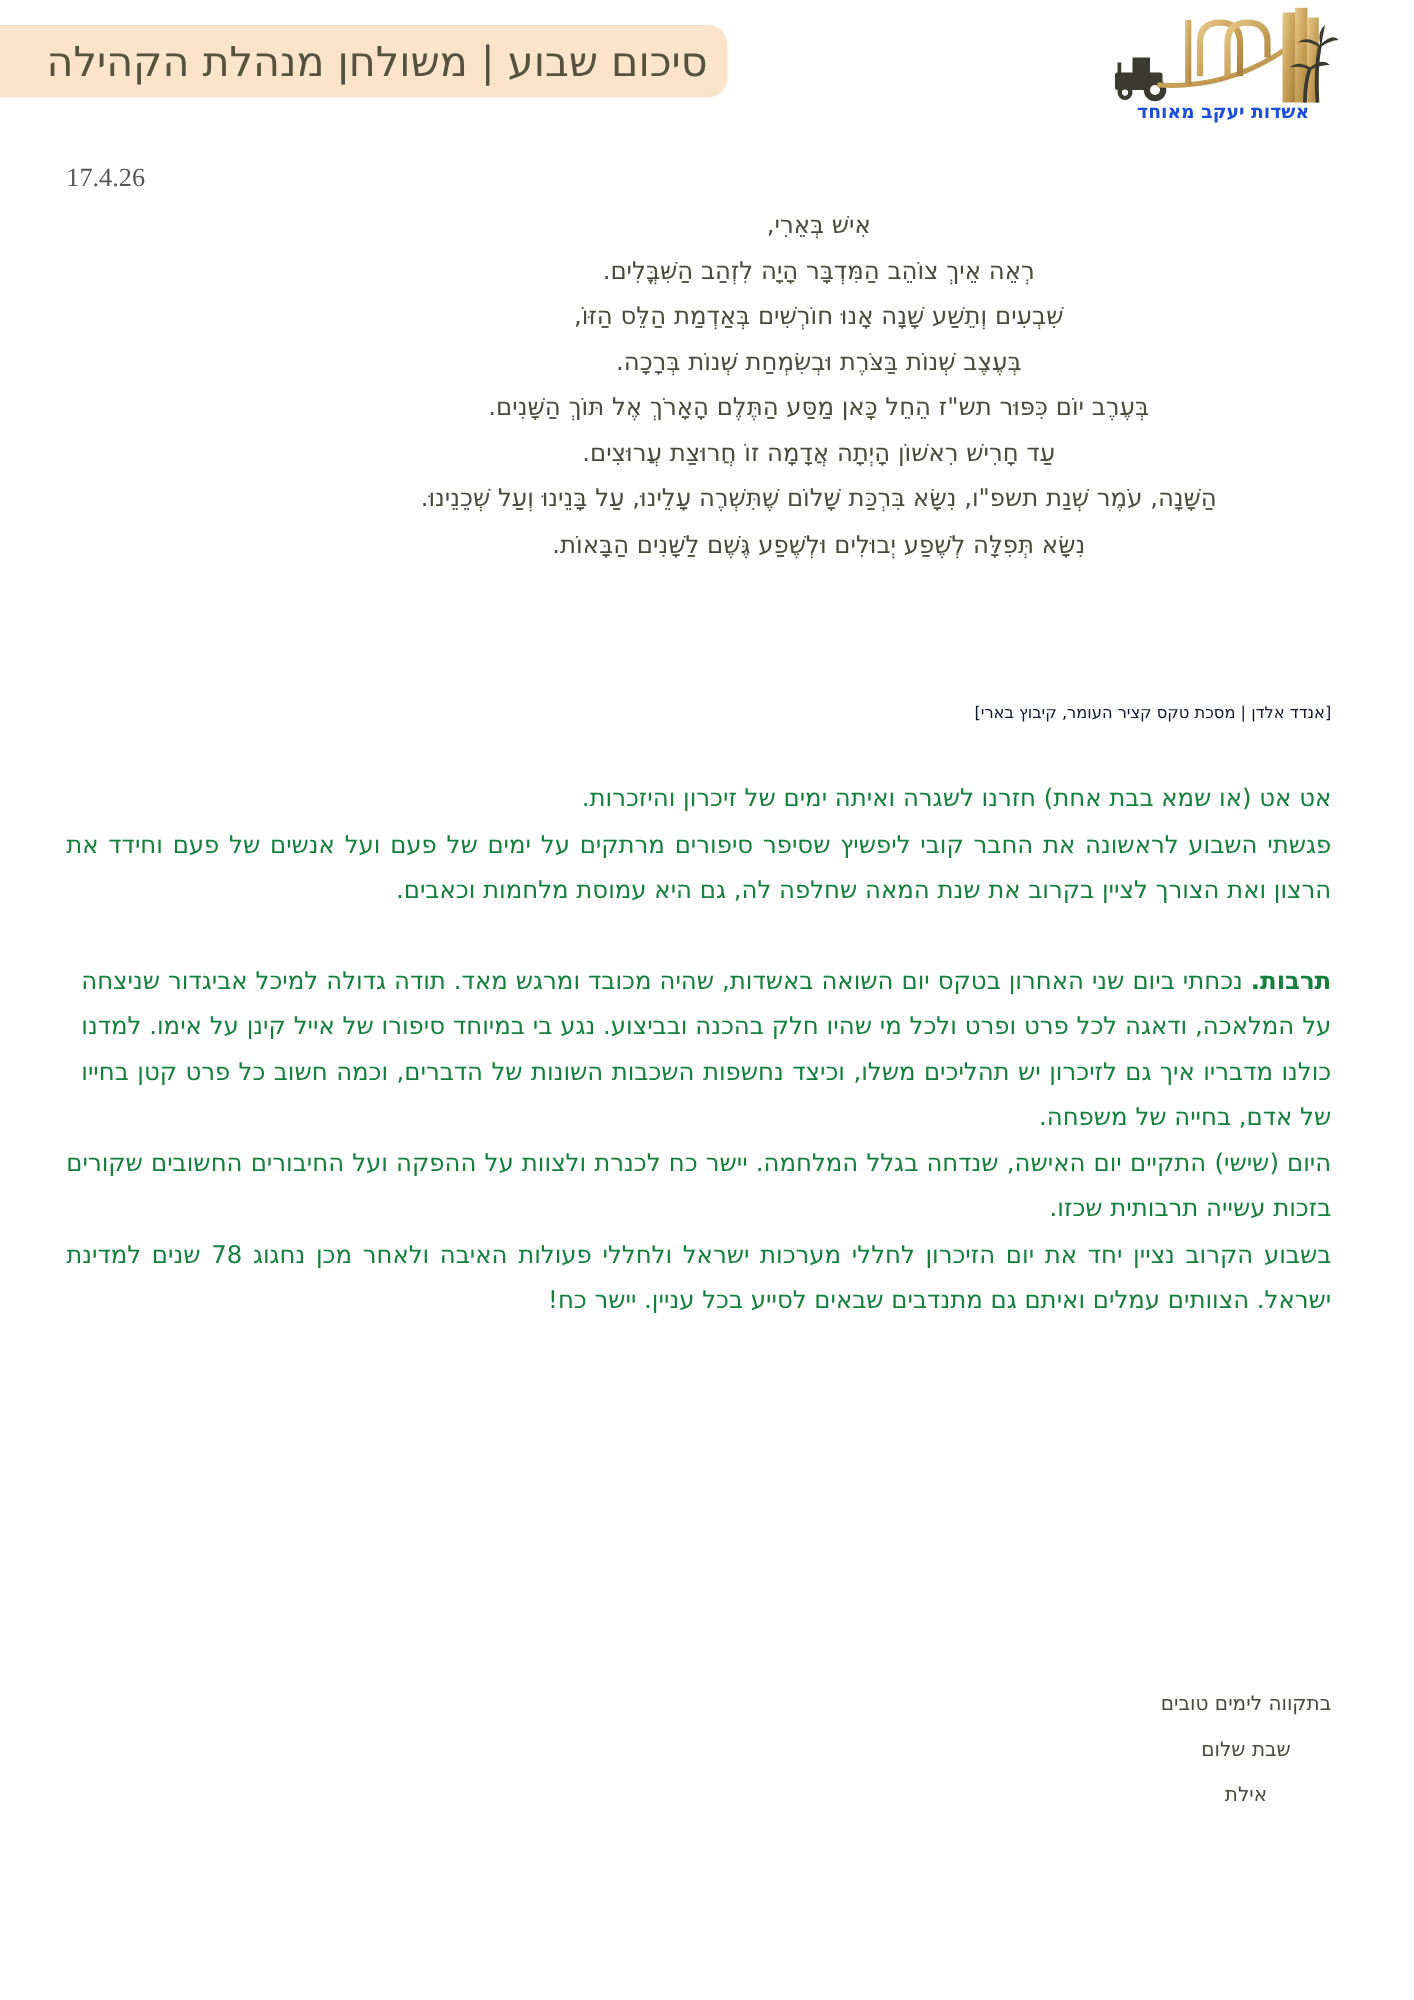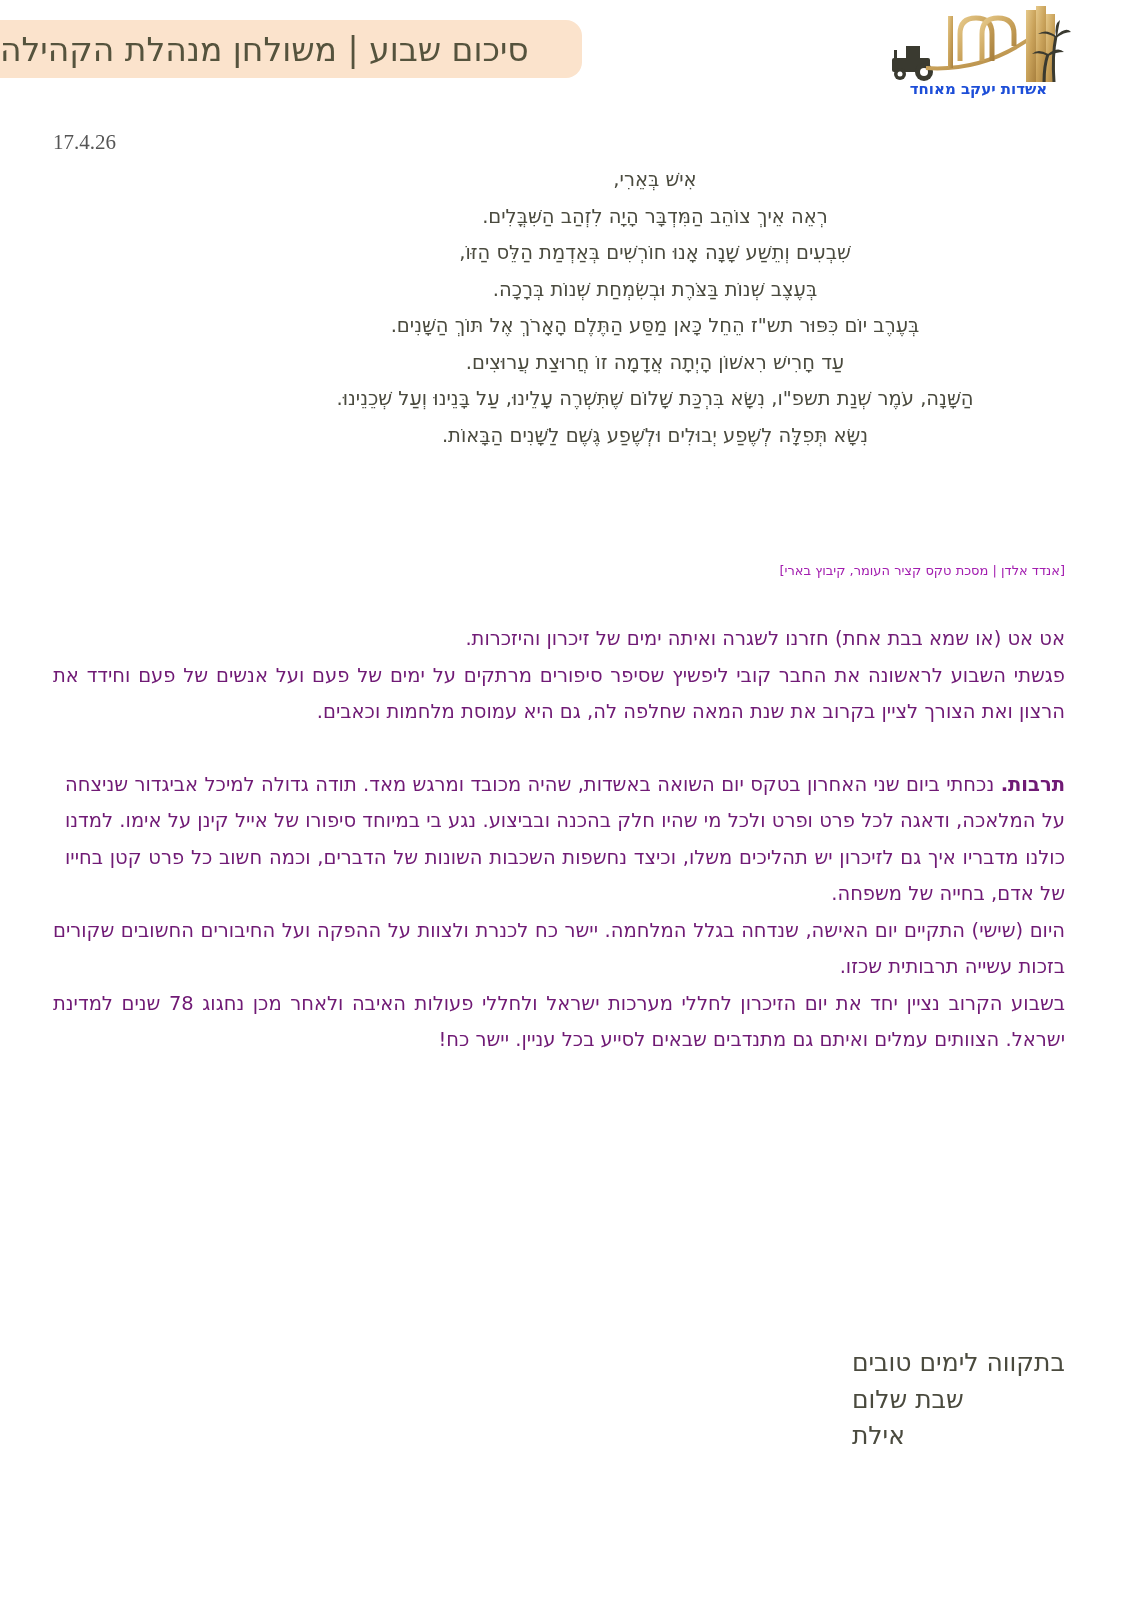--- a/index.html
+++ b/index.html
@@ -4,21 +4,21 @@
 <style>
   html, body { margin: 0; padding: 0; background: #ffffff; }
   body {
     width: 1131px; height: 1600px; position: relative; overflow: hidden;
     font-family: "DejaVu Sans", "Liberation Sans", sans-serif;
     color: #4a4a3e;
   }
   .header-bar {
     position: absolute; left: 0; top: 20px; width: 582px; height: 58px;
     background: #fbe3cc; border-radius: 0 16px 16px 0;
-    display: flex; align-items: center; justify-content: flex-end;
+    display: flex; align-items: center; justify-content: flex-start;
     padding-right: 16px; box-sizing: border-box;
   }
   .header-title {
     font-family: "DejaVu Sans", sans-serif; font-size: 33px; color: #55533d;
     white-space: nowrap; letter-spacing: 0px;
   }
   .logo {
     position: absolute; right: 60px; top: 6px; width: 185px; height: 94px;
   }
   .logo-caption {
@@ -32,35 +32,35 @@
     direction: ltr;
   }
   .poem {
     position: absolute; right: 66px; top: 162px; width: 820px;
     font-family: "DejaVu Sans", sans-serif; font-size: 19.5px; line-height: 36.5px;
     color: #4a4a3e; text-align: center;
   }
   .poem .line { display: block; white-space: nowrap; }
   .credit {
     position: absolute; right: 66px; top: 563px;
-    font-family: "DejaVu Sans", sans-serif; font-size: 13px; color: #a21caf;
+    font-family: "DejaVu Sans", sans-serif; font-size: 13px; color: #0f172a;
     white-space: nowrap;
   }
   .body-text {
     position: absolute; right: 66px; top: 621px; width: 1012px;
     font-family: "DejaVu Sans", sans-serif; font-size: 19.5px; line-height: 36.5px;
-    color: #701a75; text-align: justify; text-align-last: right;
+    color: #15803d; text-align: justify; text-align-last: right;
   }
   .para { margin: 0; }
   .para + .para.gap { margin-top: 36px; margin-left: 12px; }
   .bold { font-weight: bold; }
   .signoff {
     position: absolute; right: 66px; top: 1345px;
-    font-family: "DejaVu Sans", sans-serif; font-size: 25px; line-height: 36.5px;
-    color: #4a4a3e; text-align: left;
+    font-family: "DejaVu Sans", sans-serif; font-size: 16px; line-height: 36.5px;
+    color: #4a4a3e; text-align: center;
   }
   .signoff span { display: block; }
 </style>
 </head>
 <body>
 
 <div class="header-bar">
   <span class="header-title">סיכום שבוע | משולחן מנהלת הקהילה</span>
 </div>
 

